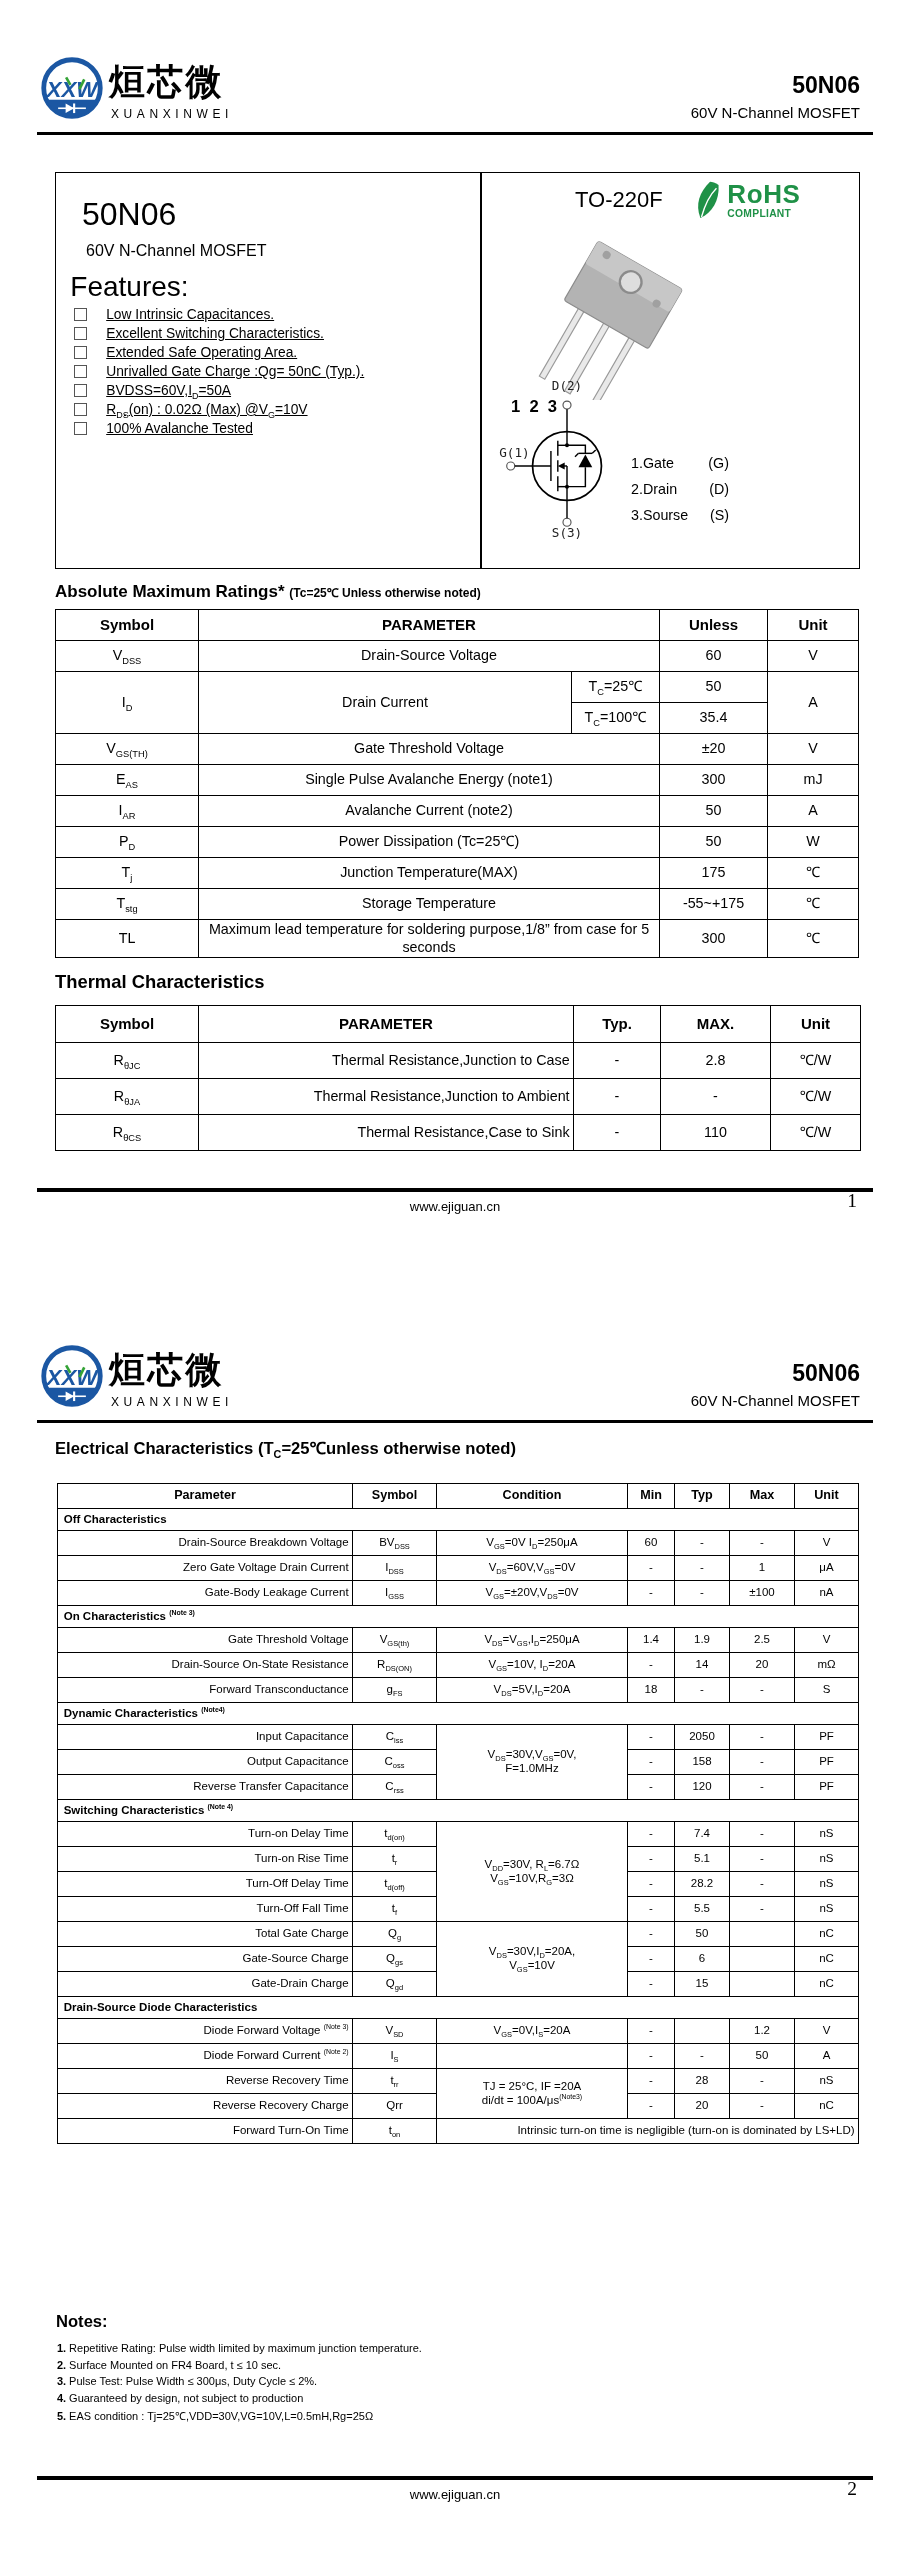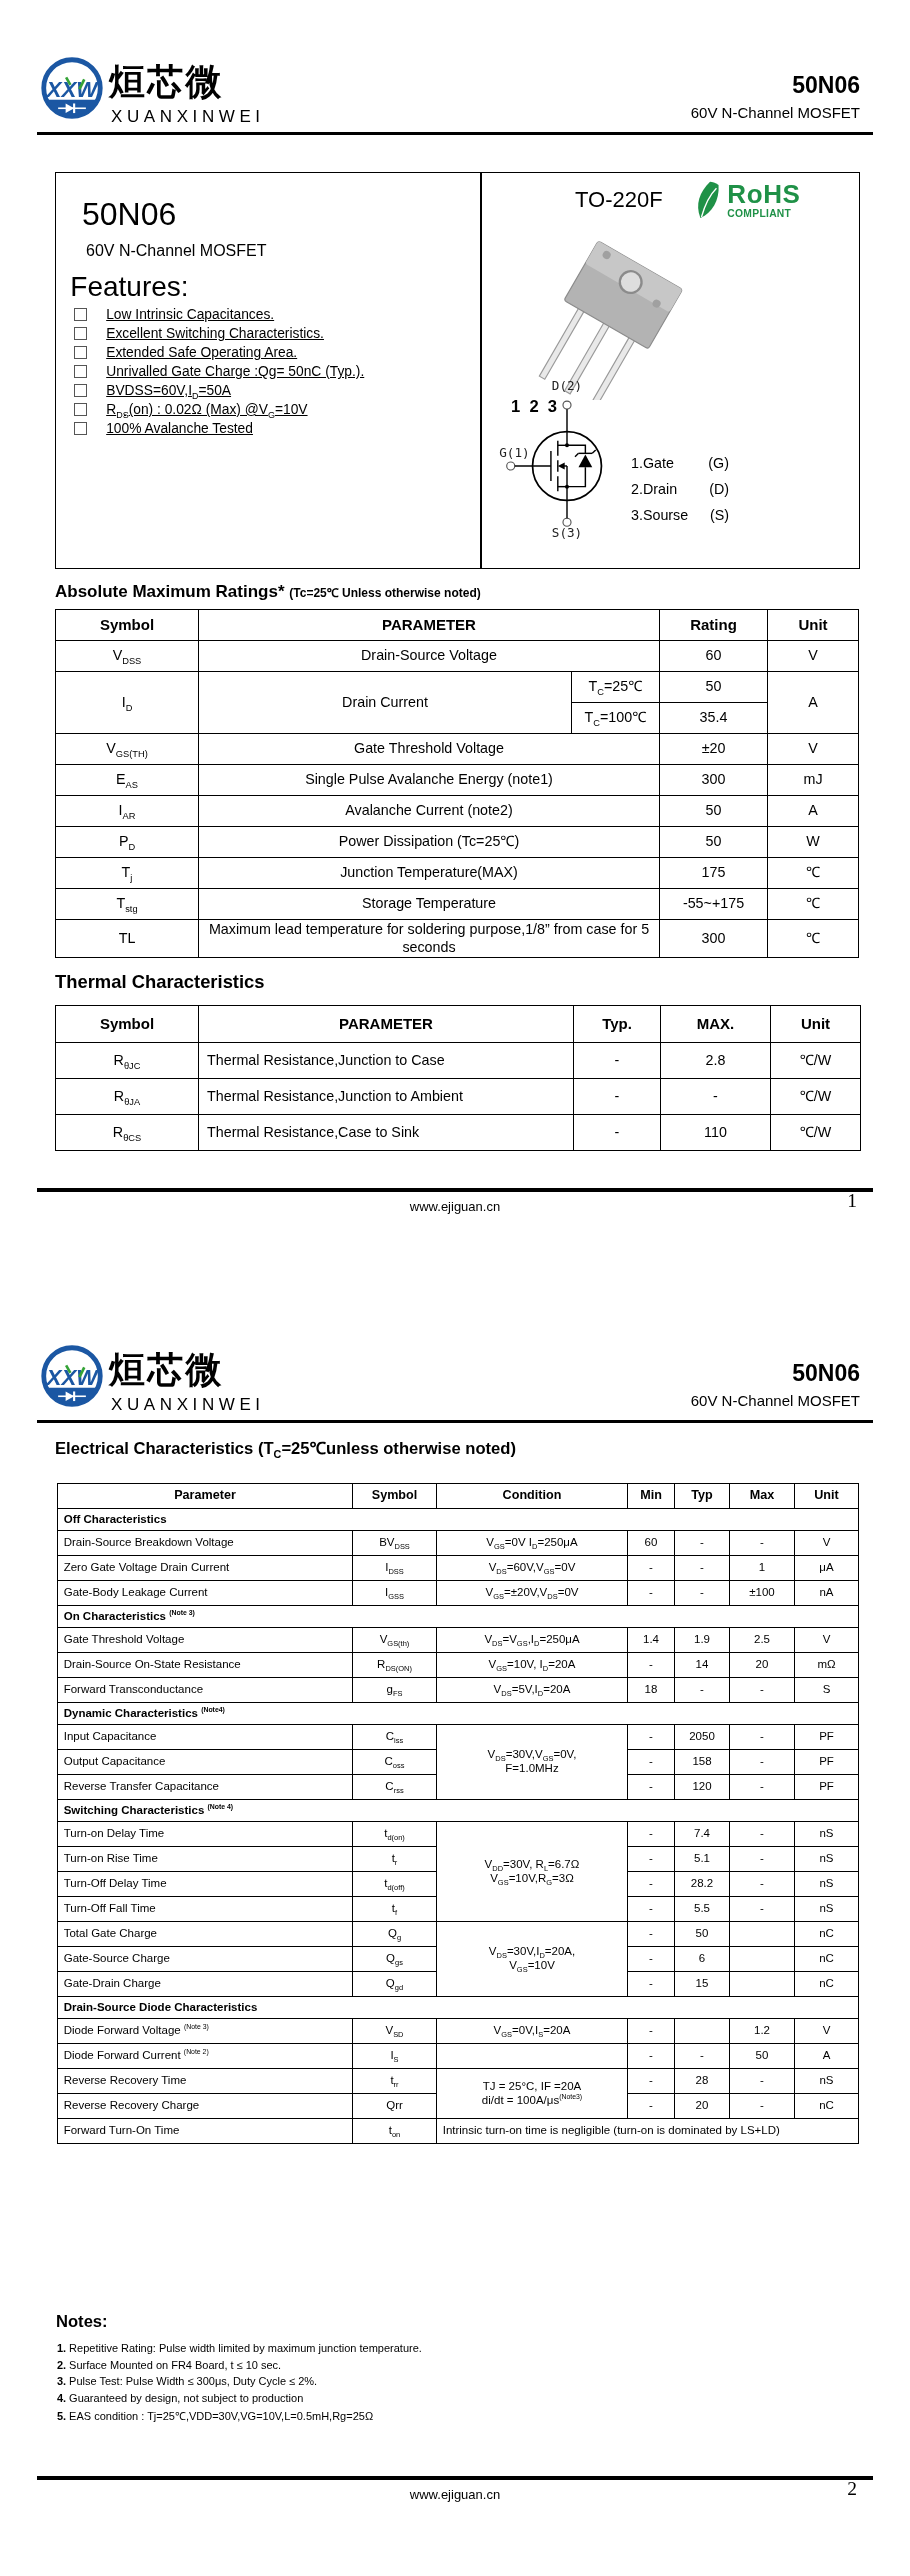--- a/index.html
+++ b/index.html
@@ -3,21 +3,21 @@
 <meta charset="utf-8">
 <style>
   html,body{margin:0;padding:0;background:#fff;}
   body{width:910px;height:2576px;position:relative;font-family:"Liberation Sans",sans-serif;color:#000;}
   .page{position:absolute;left:0;width:910px;height:1288px;background:#fff;overflow:hidden;}
   .p1{top:0;} .p2{top:1288px;}
 
   
   .logo{position:absolute;left:40px;top:56px;}
   .brand-cn{position:absolute;left:109px;top:62px;font-size:36px;font-weight:700;letter-spacing:2.3px;line-height:1.1;}
-  .brand-en{position:absolute;left:111px;top:107px;font-size:17px;letter-spacing:4.6px;font-weight:500;}
+  .brand-en{position:absolute;left:111px;top:107px;font-size:12px;letter-spacing:4.6px;font-weight:500;}
   .part-no{position:absolute;right:50px;top:72px;font-size:23px;font-weight:700;}
   .hdr-sub{position:absolute;right:50px;top:104px;font-size:15px;}
   .hdr-rule{position:absolute;left:37px;top:132px;width:836px;height:3.4px;background:#000;}
 
   
   .product-box{position:absolute;left:55px;top:172px;width:803px;height:395px;border:1.7px solid #000;}
   .pb-divider{position:absolute;left:424px;top:0;width:1.7px;height:100%;background:#000;}
   .pb-part{position:absolute;left:26px;top:23px;font-size:32px;}
   .pb-sub{position:absolute;left:30px;top:69px;font-size:16px;}
   .pb-feat-title{position:absolute;left:14.3px;top:98px;font-size:28px;}
@@ -45,21 +45,21 @@
   .notes-title{position:absolute;left:56px;top:1024px;font-size:16.6px;font-weight:700;}
   .notes{position:absolute;left:57px;top:1054px;font-size:11px;}
   .note-line{height:16.6px;white-space:pre-wrap;}
   .note-line b{margin-right:2.9px;}
 
   
   table{position:absolute;border-collapse:collapse;table-layout:fixed;border:1.7px solid #000;background:#fff;}
   th,td{border:1.1px solid #000;text-align:center;vertical-align:middle;padding:0 3.4px;overflow:hidden;line-height:1.2;}
   th{font-weight:700;}
   thead th{border-bottom:1.7px solid #000;}
-  .l{text-align:left;padding-left:8px;}
+  .l{text-align:right;padding-left:8px;}
   .section{text-align:left;font-weight:700;padding-left:5.7px;font-size:12px;}
   sub{font-size:.65em;line-height:0;}
   sup{font-size:.6em;vertical-align:super;line-height:0;}
 
   #abs-table{left:55px;top:609px;width:804px;}
   .t-abs th{font-size:15px;} .t-abs td{font-size:14.3px;}
   .t-abs thead tr{height:31px;} .t-abs tbody tr{height:31px;} .t-abs tbody tr.tall{height:38px;}
 
   #th-table{left:55px;top:1005px;width:804px;}
   .t-th th{font-size:15px;} .t-th td{font-size:14.3px;}
@@ -230,21 +230,21 @@
         <col style="width: 143px;">
         <col style="width: 373px;">
         <col style="width: 88px;">
         <col style="width: 108px;">
         <col style="width: 91px;">
       </colgroup>
       <thead>
         <tr>
           <th>Symbol</th>
           <th colspan="2">PARAMETER</th>
-          <th>Rating</th>
+          <th>Unless</th>
           <th>Unit</th>
         </tr>
       </thead>
       <tbody>
         <tr>
           <td>V<sub>DSS</sub></td>
           <td colspan="2">Drain-Source Voltage</td>
           <td>60</td>
           <td>V</td>
         </tr>

